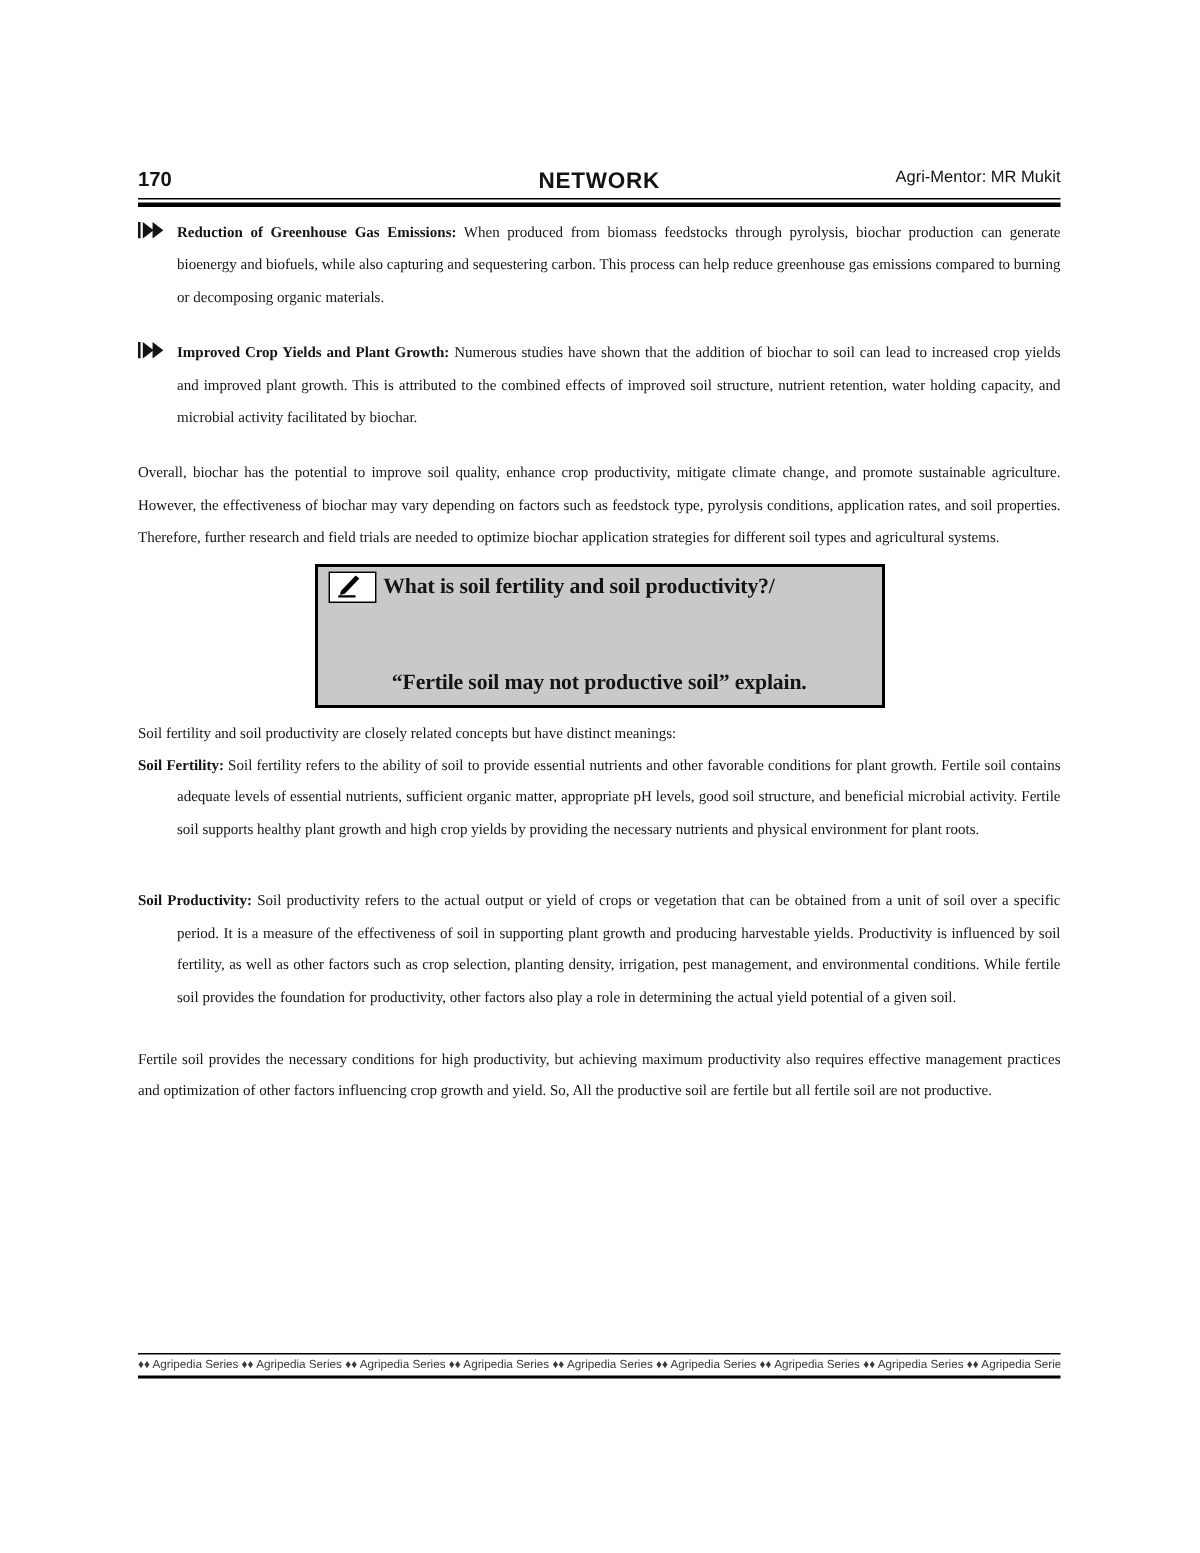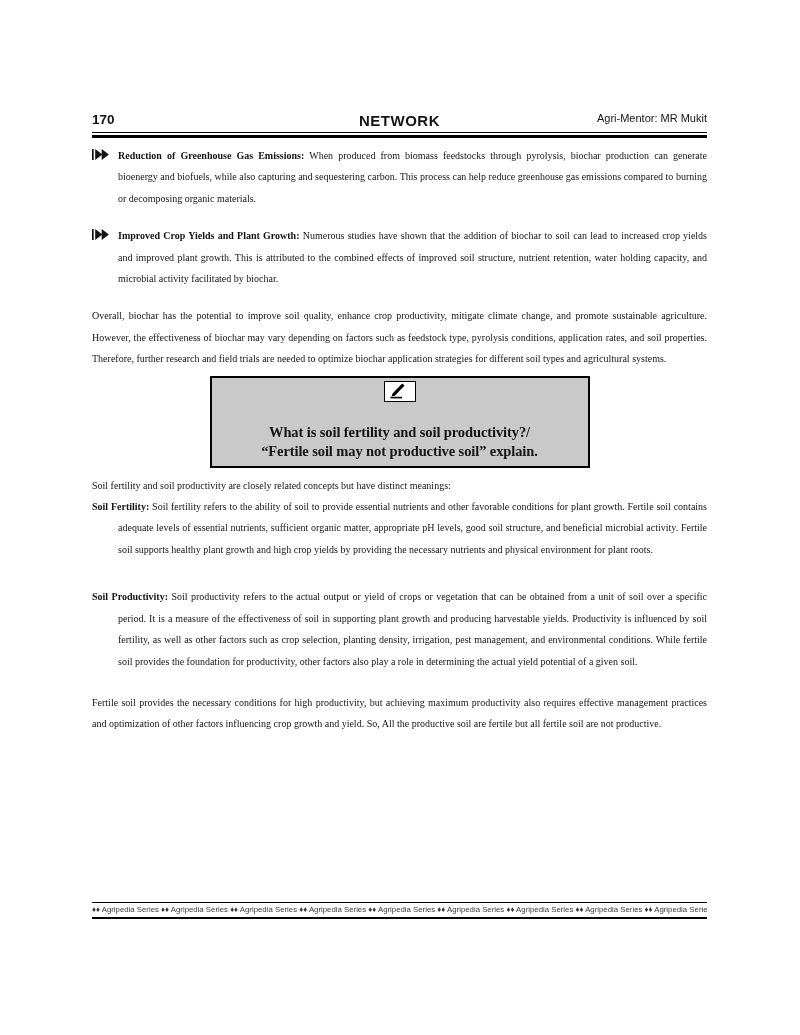--- a/index.html
+++ b/index.html
@@ -30,22 +30,22 @@
   .mb-med   { margin-bottom:20px !important; }
   .mb-sm    { margin-bottom:4px  !important; }
 
   
   .qbox {
     width:362px; margin:6px auto 7px; background:#c9c9c9;
     border:2.5px solid #000; padding:3px 7px 5px;
     font-family:"Liberation Serif",serif; font-weight:bold;
     font-size:14.5px; line-height:19px; letter-spacing:-0.1px;
   }
-  .qbox-line1 { display:flex; align-items:center; gap:21px; text-align:center;flex-direction:column; }
-  .qbox-line2 { text-align:center; }
+  .qbox-line1 { display:flex; align-items:center; gap:5px; text-align:center; }
+  .qbox-line2 { text-align:center;margin-top:44px; }
   .icon-box {
     background:#fff; border:1.6px solid #000; width:30px; height:19px;
     display:flex; align-items:center; justify-content:center; flex:0 0 auto;
   }
 
   
   .footer {
     position:absolute; left:92px; right:93px; top:902px;
     border-top:1px solid #000; border-bottom:2px solid #000;
     padding:2px 0 3px; text-align:center; white-space:nowrap; overflow:hidden;

